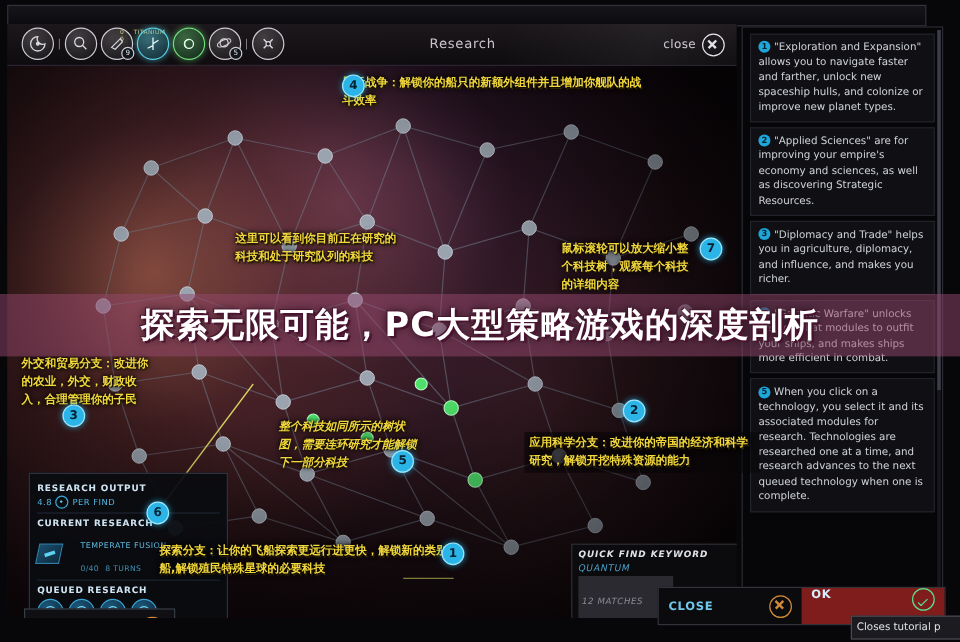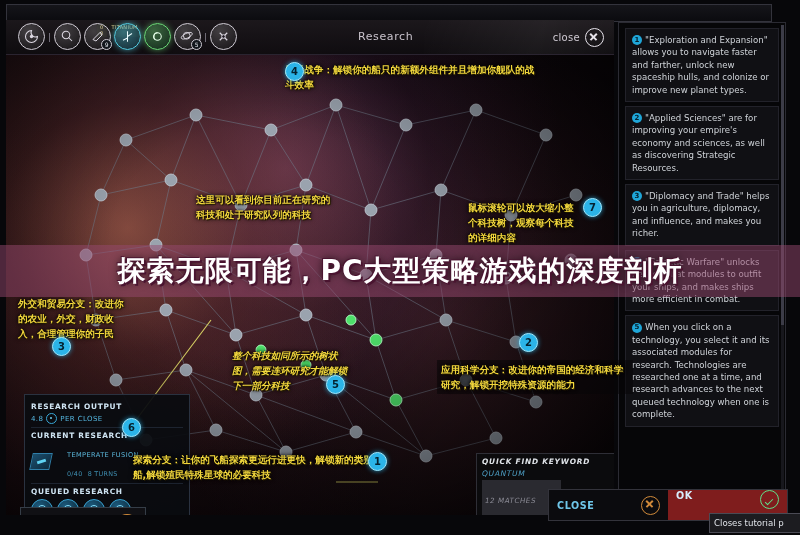--- a/index.html
+++ b/index.html
@@ -281,21 +281,21 @@
         <span class="close-lbl">close</span>
         <span class="ico-circle"></span>
       </div>
     </div>
 
     <div class="hud">
       <div class="hud-h">RESEARCH OUTPUT</div>
       <div class="hud-row">
         <span>4.8</span>
         <span class="atom"></span>
-        <span>PER CLOSE</span>
+        <span>PER FIND</span>
       </div>
       <div class="hud-div"></div>
       <div class="hud-h">CURRENT RESEARCH</div>
       <div class="cur-row">
         <span class="cur-ico">
             <i></i>
           </span>
         <span>
           <span class="cur-t1">TEMPERATE FUSION</span><br>
           <span class="cur-t2">0/40</span>

